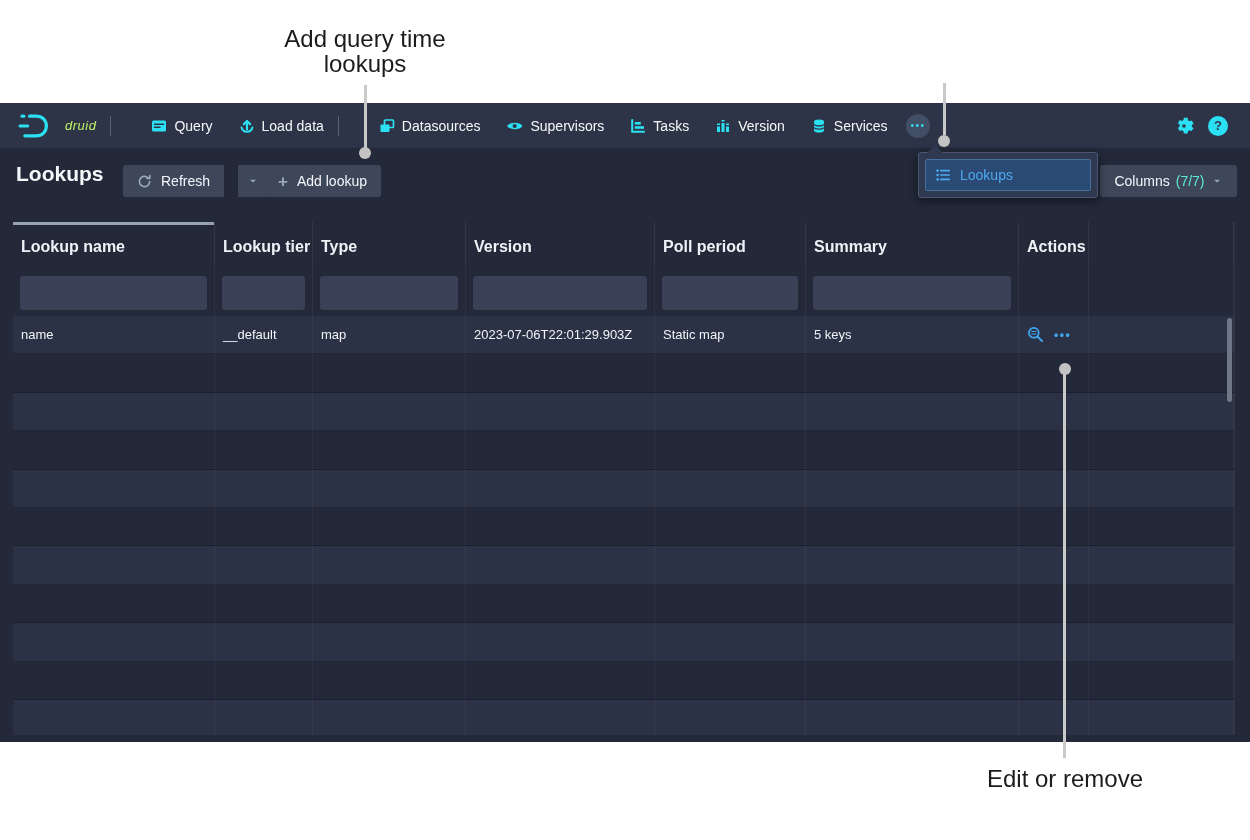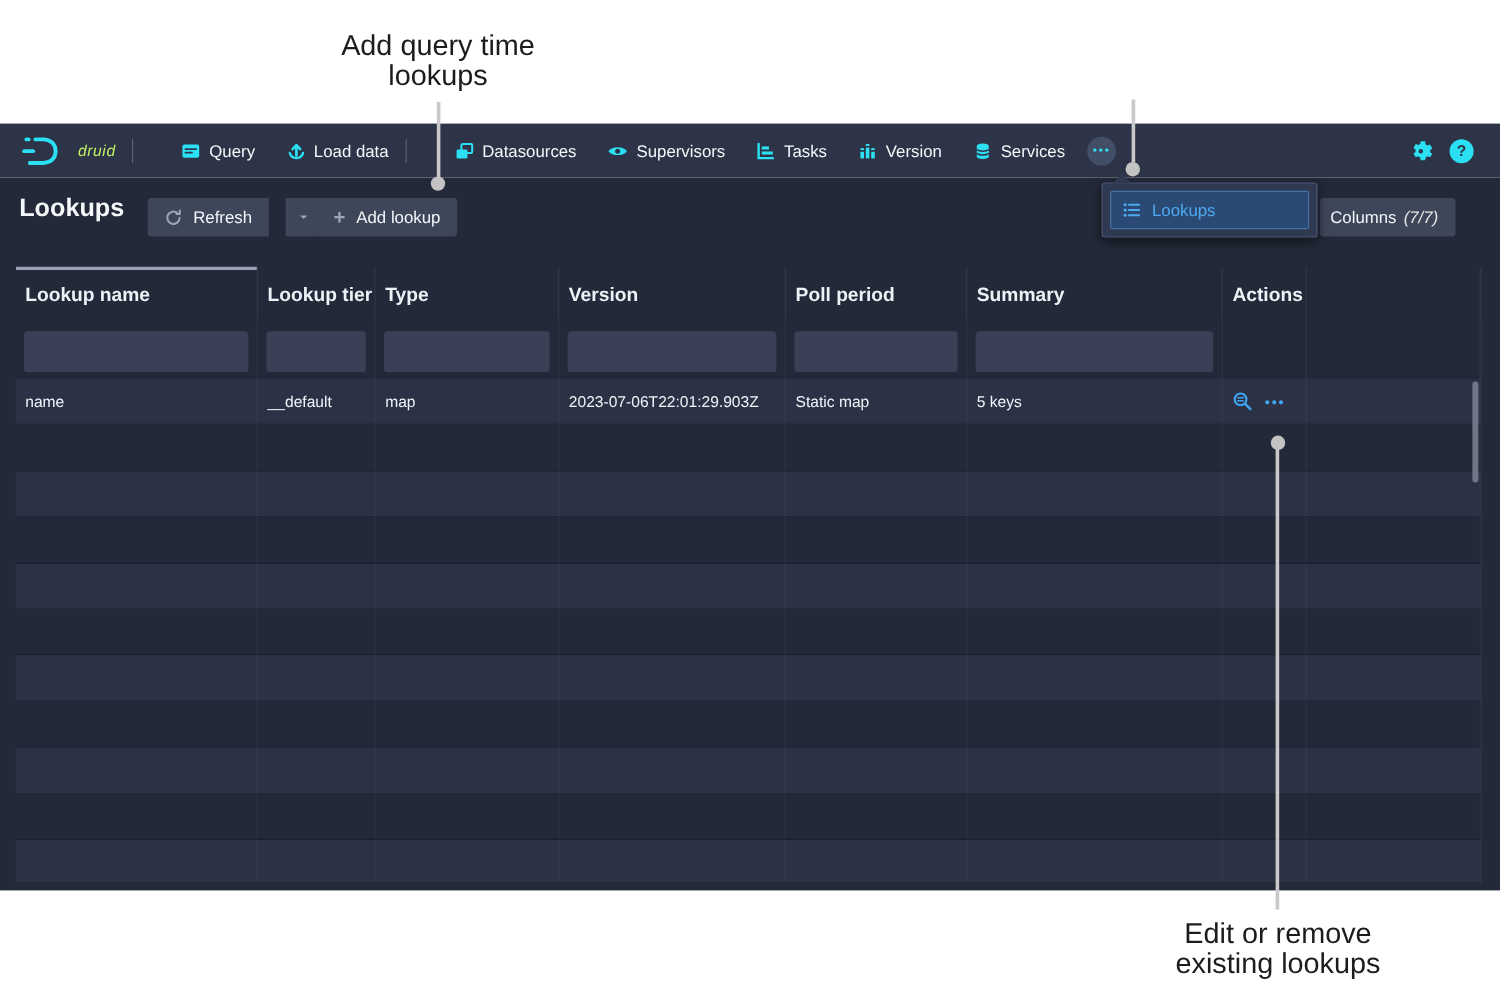--- a/index.html
+++ b/index.html
@@ -44,22 +44,22 @@
   .page-title { position:absolute; left:16px; top:14px; color:#f5f8fa; font-size:21px; font-weight:bold; }
 
   .btn { background:#3e4759; color:#f3f6fa; font-size:14px; border:none; height:32px;
          display:flex; align-items:center; border-radius:3px; cursor:pointer;
          font-family:"Liberation Sans", sans-serif; }
   .refresh-group { position:absolute; left:123px; top:17px; display:flex; gap:14px; }
   .btn-refresh { padding:0 14px; gap:9px; border-radius:3px 0 0 3px; }
   .btn-refresh-caret { width:29px; justify-content:center; border-radius:0 3px 3px 0; }
   .btn-add { position:absolute; left:264px; top:17px; padding:0 14px; gap:9px; }
   .plus-glyph { color:#9aa6ba; font-size:17px; font-weight:bold; line-height:1; }
-  .btn-columns { position:absolute; left:1100px; top:17px; padding:0 12px; gap:6px; width:113px; justify-content:center; }
-  .cols-count { color:#e5e5e5;font-style:italic; }
+  .btn-columns { position:absolute; left:1100px; top:17px; padding:0 12px; gap:6px; width:137px; justify-content:center; }
+  .cols-count { color:#5eead4; }
 
   
   .popup { position:absolute; left:918px; top:4px; width:180px; height:46px; background:#2f3a52;
            border:1px solid #4b5670; border-radius:3px; box-shadow:0 3px 10px rgba(0,0,0,.5);
            z-index:30; padding:6px; }
   .popup-caret { position:absolute; top:-8px; left:8px; width:0; height:0;
                  border-left:8px solid transparent; border-right:8px solid transparent;
                  border-bottom:8px solid #2f3a52; }
   .popup-item { height:32px; background:#2b4a73; border:1px solid #44719f; border-radius:2px;
                 display:flex; align-items:center; gap:9px; padding:0 9px; color:#4da9f0;
@@ -379,21 +379,20 @@
             <div class="tcell"></div>
           </div>
       </div>
     </div>
 
     <div class="scrollbar"></div>
   </div>
 
   <div class="ann-text ann-bottom">
     <div>Edit or remove</div>
-    <div>existing lookups</div>
   </div>
 
   <div class="ann-line" id="line-left"></div>
   <div class="ann-dot" id="dot-left"></div>
   <div class="ann-line" id="line-right"></div>
   <div class="ann-dot" id="dot-right"></div>
   <div class="ann-line" id="line-bottom"></div>
   <div class="ann-dot" id="dot-bottom"></div>
 
 </div>

